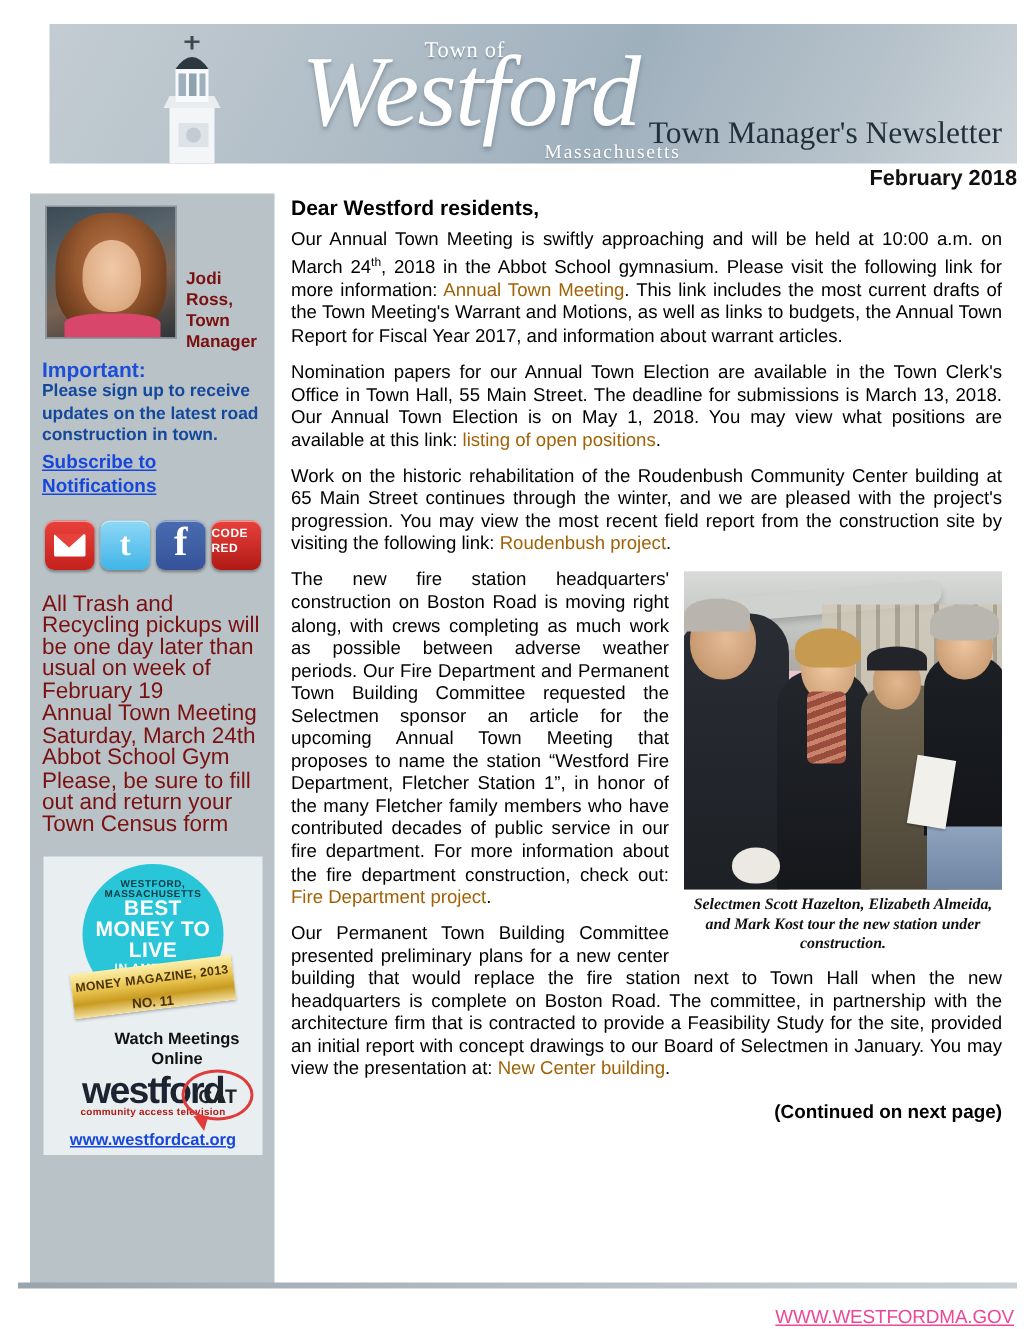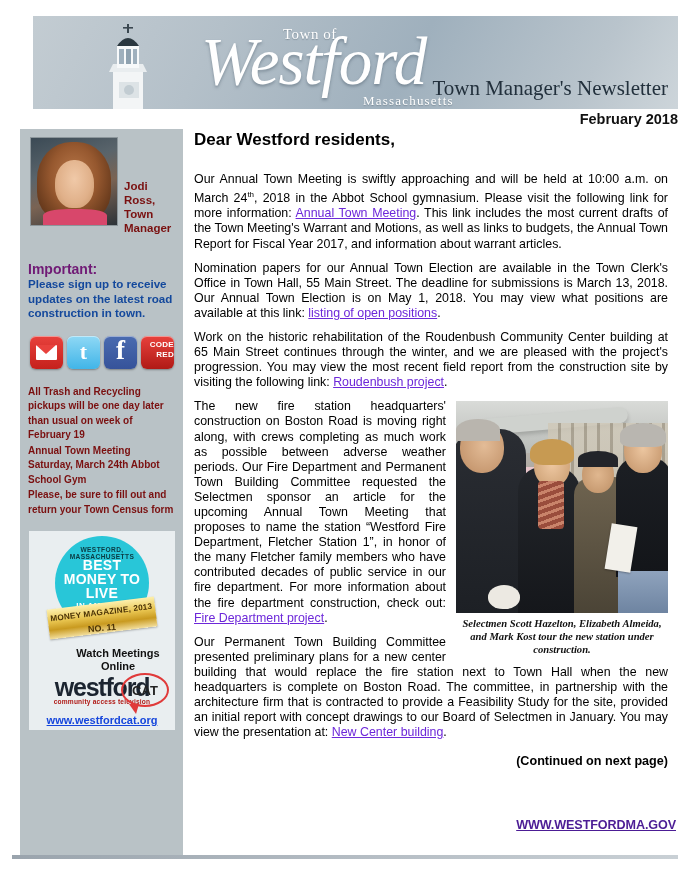--- a/index.html
+++ b/index.html
@@ -129,22 +129,22 @@
     font-size: 10.7px;
     font-weight: bold;
     color: #7a1010;
     line-height: 13.5px;
     letter-spacing: -.15px;
     padding-top: 1px;
   }
   .sb-important {
     font-size: 14px;
     font-weight: bold;
-    color: #701a75;
-    margin-top: 26px;
+    color: #1d4ed8;
+    margin-top: 3px;
     line-height: 16px;
   }
   .sb-important-body {
     font-size: 11.6px;
     font-weight: bold;
     color: #13489c;
     line-height: 14.5px;
   }
   .sb-subscribe {
     font-size: 12.6px;
@@ -191,27 +191,27 @@
   .sicon.facebook { background: linear-gradient(180deg,#4a6bb0 0%, #36539a 100%); }
   .sicon.facebook .f {
     position:absolute; left:0; top:-2px; width:33px; height:33px;
     color:#ffffff; font-size:27px; font-weight:bold;
     font-family:"Liberation Serif", serif;
     display:flex; align-items:center; justify-content:center;
   }
   .sicon.codered { background: linear-gradient(180deg,#e8413c 0%, #b01a16 100%); }
   .sicon.codered .cr {
     position:absolute; left:0; top:4px; width:33px;
-    color:#ffffff; font-size:8px; font-weight:bold; text-align:right;
+    color:#ffffff; font-size:8px; font-weight:bold; text-align:left;
     line-height:10px; letter-spacing:.3px;
   }
 
   .sb-red-block {
-    font-size: 10px;
-    font-weight: bold;
+    font-size: 15px;
+    font-weight: normal;
     color: #7a1010;
     line-height: 14.5px;
     margin-top: 16px;
   }
   .sb-red-block.gap { margin-top: 1px; }
 
   
   #badge-box {
     margin: 14px auto 0 auto;
     width: 146px;
@@ -302,35 +302,34 @@
   }
 
   
   #main {
     position: absolute;
     left: 194px;
     top: 130px;
     width: 474px;
   }
   .salutation {
-    font-size: 17px;
+    font-size: 14px;
     font-weight: bold;
     color: #000;
-    margin-bottom: 22px;
+    margin-bottom: 6px;
   }
   p.body {
     font-size: 12.4px;
     line-height: 15.1px;
     color: #000;
     text-align: justify;
     margin: 0 0 9px 0;
   }
   a.ilink {
-    color: #6d28d9;
-    text-decoration: underline;
+    color: #a16207;
     cursor: pointer;
   }
   sup { font-size: 8px; vertical-align: super; }
 
   
   #photo-wrap {
     float: right;
     width: 212px;
     margin: 2px 0 4px 10px;
   }
@@ -462,24 +461,24 @@
     position: absolute;
     left: 12px;
     top: 855px;
     width: 666px;
     height: 4px;
     background: linear-gradient(90deg,#9aa4ad 0%, #b6bec5 55%, #c9d0d5 100%);
   }
   #footer-url {
     position: absolute;
     right: 14px;
-    top: 818px;
+    top: 871px;
     font-size: 12.6px;
-    font-weight: bold;
-    color: #4c1d95;
+    font-weight: normal;
+    color: #ec4899;
     text-decoration: underline;
     cursor: pointer;
     letter-spacing: -.1px;
   }
 </style>
 </head>
 <body>
 
 <div id="banner">
   <svg id="steeple" viewBox="0 0 66 89">
@@ -508,20 +507,21 @@
     <div id="jodi-photo">
       <div class="hair"></div>
         <div class="face"></div>
         <div class="shirt"></div>
     </div>
     <div class="jodi-name">Jodi Ross, Town Manager</div>
 
 
     <div class="sb-important">Important:</div>
     <div class="sb-important-body">Please sign up to receive updates on the latest road construction in town.</div>
+    <a class="sb-subscribe">Subscribe to Notifications</a>
 
     <div id="social-row">
       <div class="sicon mail">
           <div class="env"></div>
         </div>
       <div class="sicon twitter">
           <div class="bird">t</div>
         </div>
       <div class="sicon facebook">
           <div class="f">f</div>

